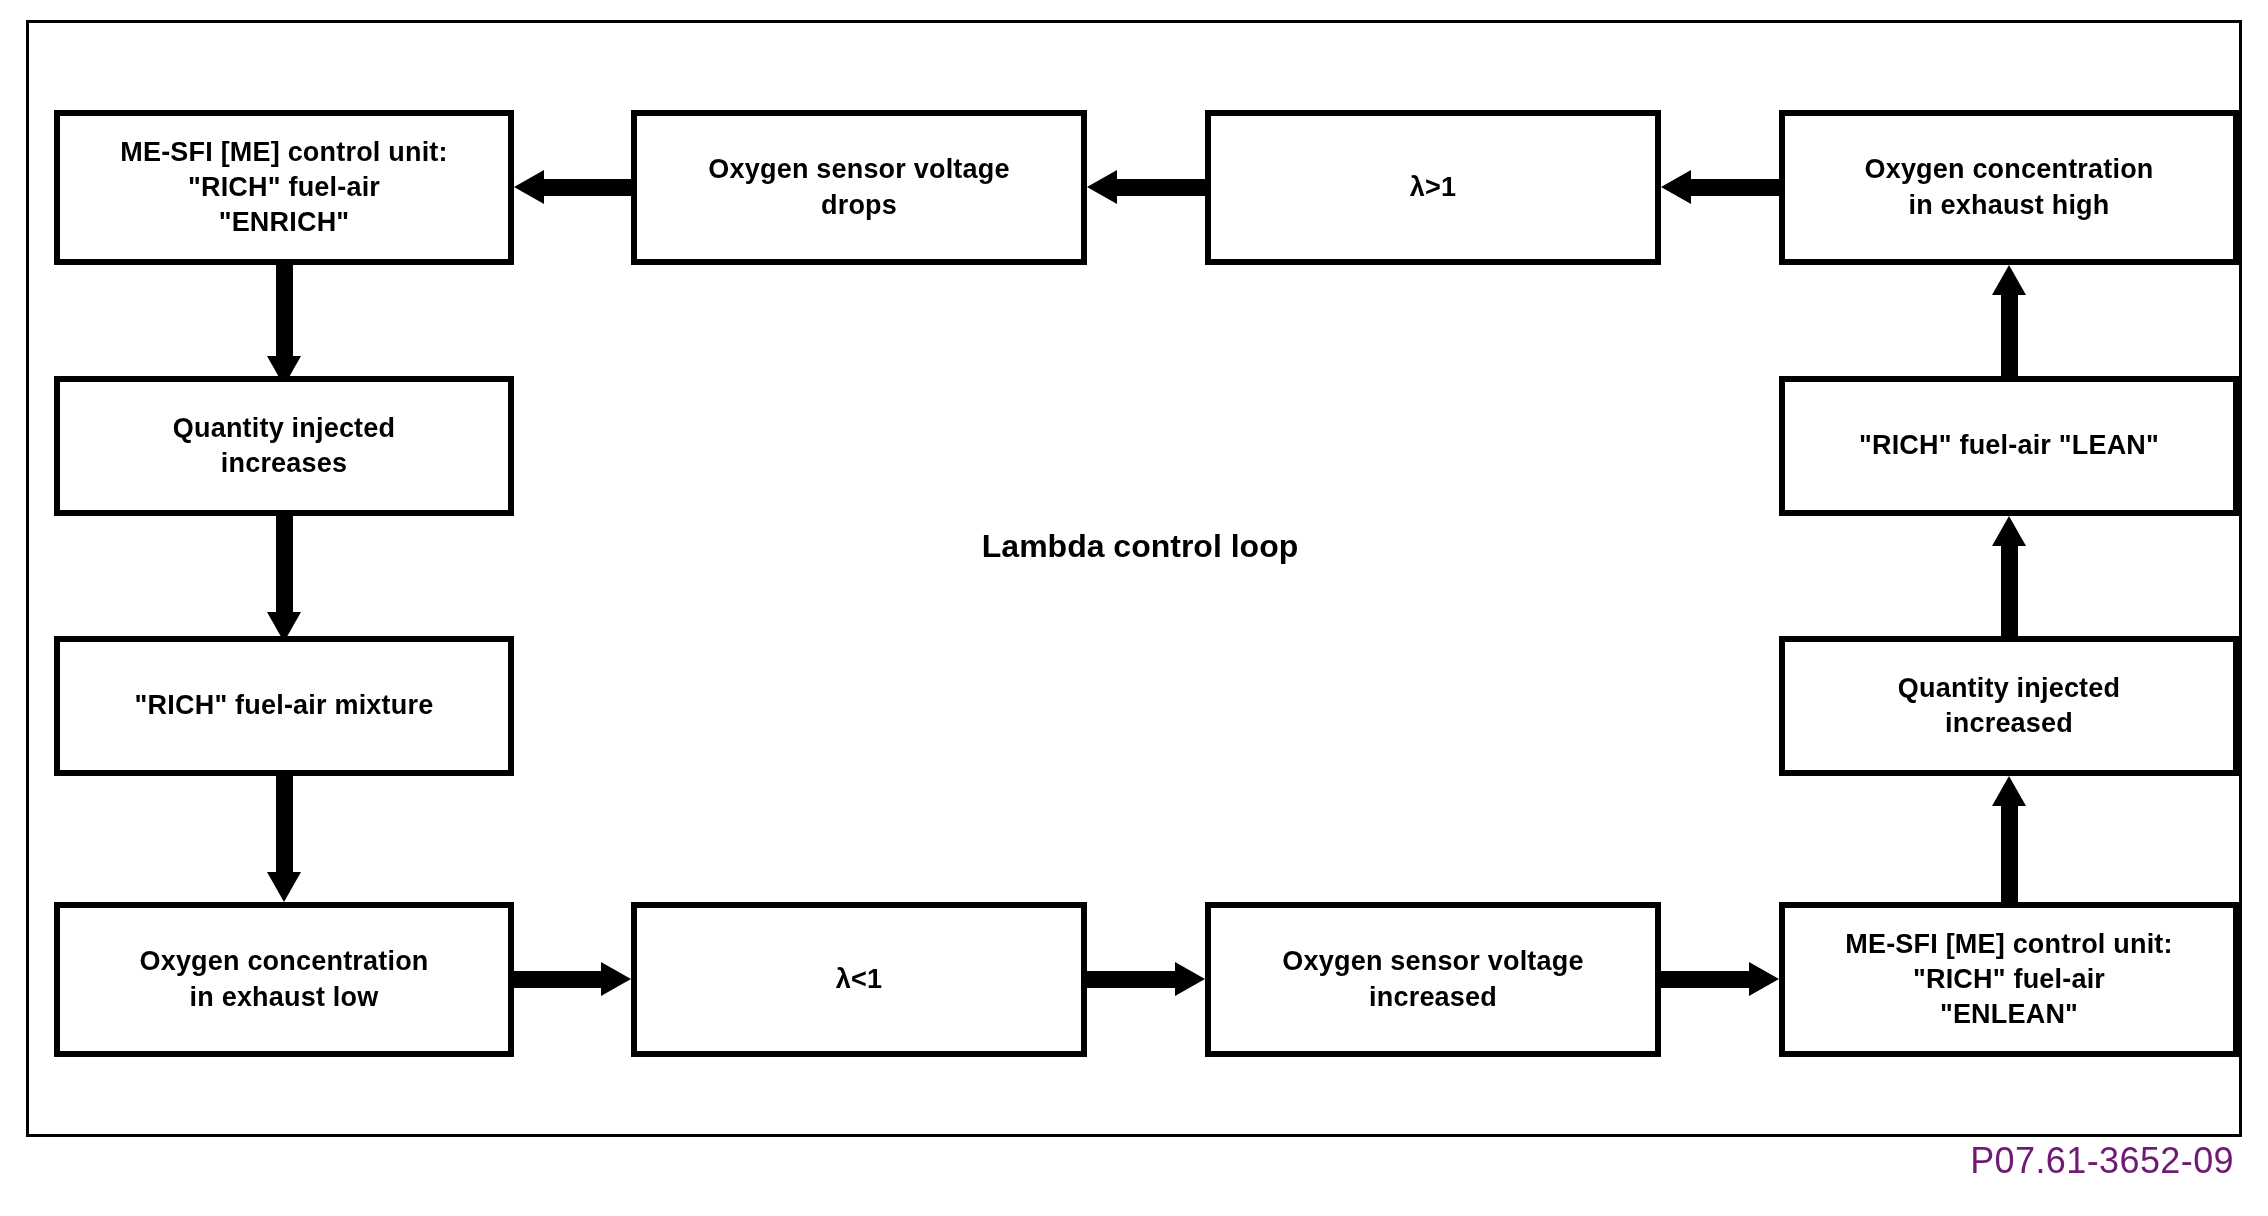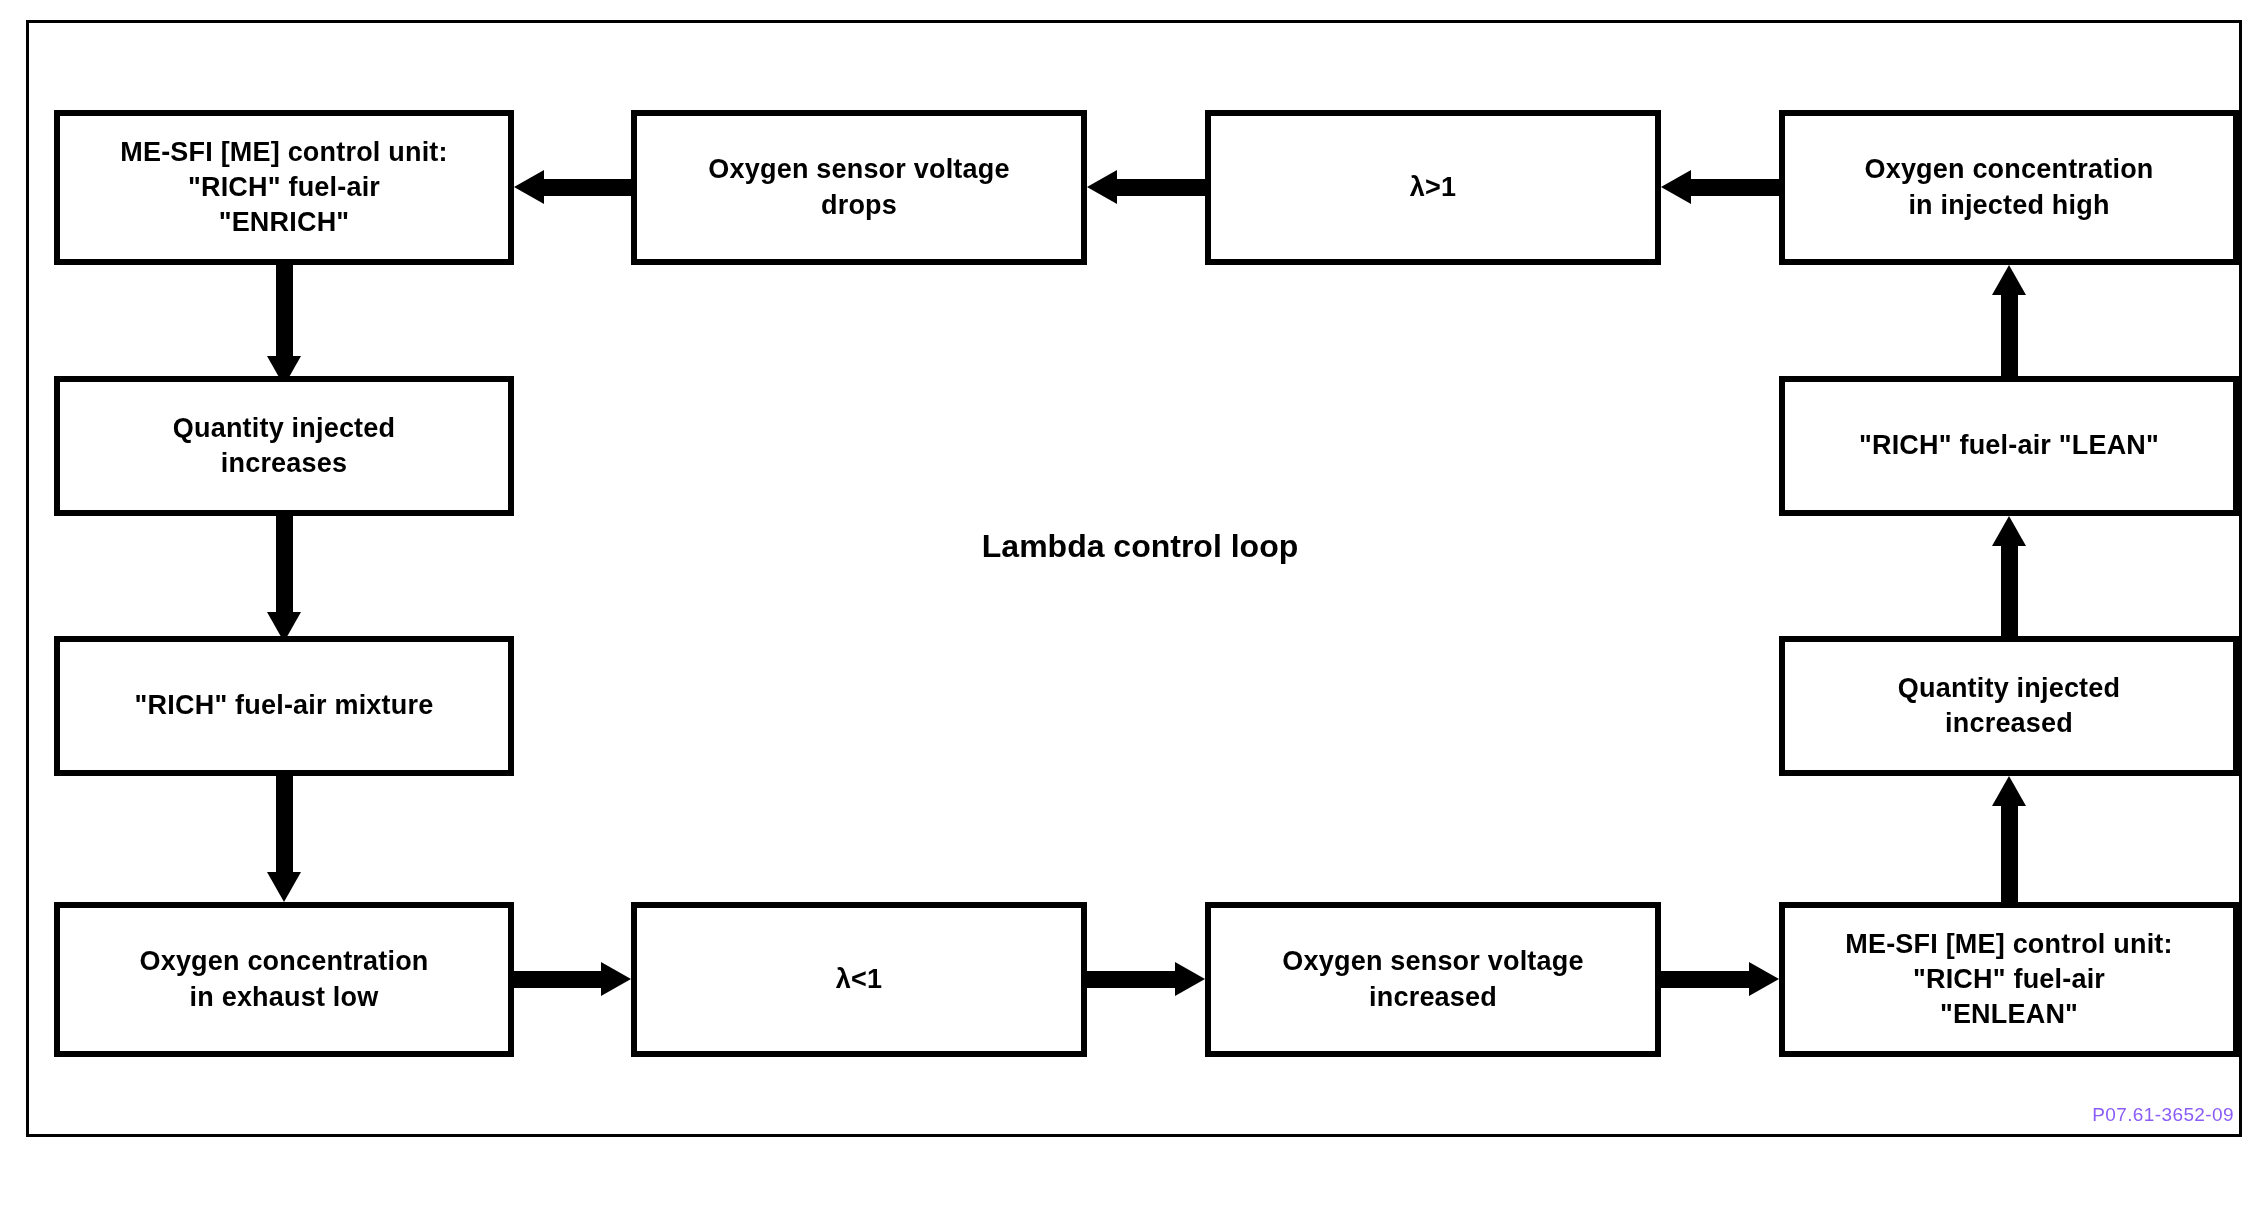--- a/index.html
+++ b/index.html
@@ -99,23 +99,23 @@
     text-align: center;
     font-size: 32px;
     font-weight: bold;
     color: #000;
     z-index: 3;
   }
 
   .figure-code {
     position: absolute;
     right: 26px;
-    top: 1104px;
-    font-size: 19px;
-    color: #8b5cf6;
+    top: 1140px;
+    font-size: 36px;
+    color: #701a75;
     text-align: right;
     letter-spacing: 0.4px;
   }
 </style>
 </head>
 <body>
 
 <div id="stage">
 
   <div class="outer-frame"></div>
@@ -152,21 +152,21 @@
   </div>
 
   <div class="arrow h left" style="left:1661px; top:170px; width:118px;">
     <div class="shaft" style="left:28px; right:0;"></div>
     <div class="head"></div>
   </div>
 
   <div class="node" style="left:1779px; top:110px; width:460px; height:155px;">
     <span class="node-text">
       <span>Oxygen concentration</span><br>
-      <span>in injected high</span>
+      <span>in exhaust high</span>
     </span>
   </div>
 
   <div class="arrow v down" style="left:267px; top:265px; height:121px;">
     <div class="shaft" style="top:0; bottom:28px;"></div>
     <div class="head"></div>
   </div>
 
   <div class="node" style="left:54px; top:376px; width:460px; height:140px;">
     <span class="node-text">

